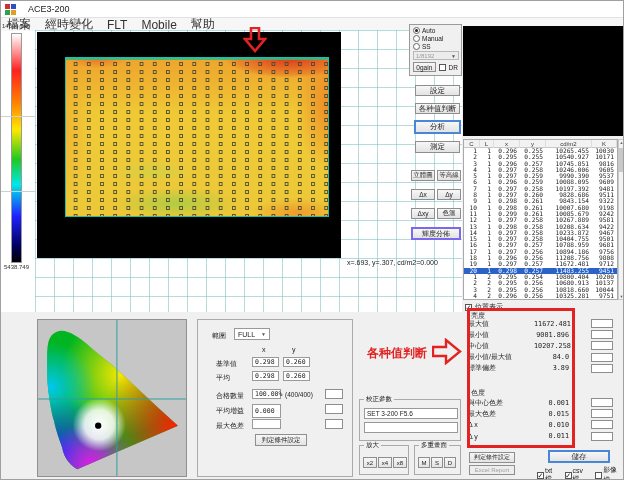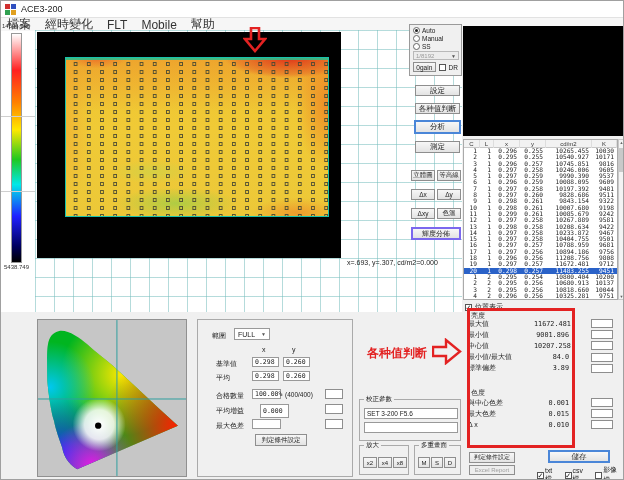--- a/index.html
+++ b/index.html
@@ -1,21 +1,21 @@
 <!DOCTYPE html>
 <html><head>
 <meta charset="utf-8">
 <style>
   html,body{margin:0;padding:0;background:#d8d8d8;font-family:"Liberation Sans",sans-serif;}
   #app{position:relative;width:624px;height:480px;background:#f0f0f0;overflow:hidden;border:1px solid #a0a0a0;box-sizing:border-box;}
   #app *{box-sizing:border-box;}
 
   
   .titlebar{position:absolute;left:0;top:0;width:624px;height:17px;background:#ffffff;border-bottom:1px solid #e2e2e2;display:flex;align-items:center;padding-left:4px;}
-  .titlebar .ttl{font-size:9px;color:#222;margin-left:5px;}
+  .titlebar .ttl{font-size:9px;color:#222;margin-left:12px;}
   .menubar{position:absolute;left:0;top:17px;width:624px;height:13px;background:#f6f6f6;display:flex;align-items:center;padding-left:6px;gap:14px;}
   .menu-item{font-size:12px;color:#333;}
 
   
   .sidebar{position:absolute;left:0;top:30px;width:34px;height:281px;background:#ffffff;}
   .cb-label{position:absolute;font-size:6px;color:#333;white-space:nowrap;}
   .gradbar{position:absolute;left:10px;top:2px;width:11px;height:230px;border:1px solid #999;
     background:linear-gradient(180deg,#ffffff 0%,#ffc8c8 4%,#ff2020 16%,#ff8000 30%,#ffe800 42%,#20c820 55%,#00e8e8 66%,#2020ff 80%,#000060 93%,#000000 100%);}
   .side-line{position:absolute;left:0;width:34px;height:1px;background:#cfcfcf;}
 
@@ -466,20 +466,25 @@
       <span class="sbox"></span>
     </div>
       <div class="srow">
       <span class="slabel">最大色差</span>
       <span class="svalue">0.015</span>
       <span class="sbox"></span>
     </div>
       <div class="srow">
       <span class="slabel">Δ x</span>
       <span class="svalue">0.010</span>
+      <span class="sbox"></span>
+    </div>
+      <div class="srow">
+      <span class="slabel">Δ y</span>
+      <span class="svalue">0.011</span>
       <span class="sbox"></span>
     </div>
     </div>
 
   <div class="red-rect"></div>
 
   <div class="btn abs btn-judge2">判定條件設定</div>
   <div class="btn abs btn-save focus-blue">儲存</div>
   <div class="btn abs btn-excel">Excel Report</div>
   <div class="save-cbs">
@@ -561,21 +566,21 @@
     <div class="rp-lab" style="left:18px;top:53px">平均</div>
     <div class="rp-box" style="left:54px;top:51px;width:27px;height:10px">0.298</div>
     <div class="rp-box" style="left:85px;top:51px;width:27px;height:10px">0.260</div>
 
     <div class="rp-lab" style="left:18px;top:71px">合格數量</div>
     <div class="rp-box" style="left:54px;top:69px;width:29px;height:10px">100.00%</div>
     <div class="rp-lab" style="left:87px;top:71px;font-size:6.5px">(400/400)</div>
     <div class="rp-sbox" style="left:127px;top:69px"></div>
 
     <div class="rp-lab" style="left:18px;top:86px">平均增益</div>
-    <div class="rp-box" style="left:62px;top:84px;width:29px;height:14px">0.000</div>
+    <div class="rp-box" style="left:54px;top:84px;width:29px;height:14px">0.000</div>
     <div class="rp-sbox" style="left:127px;top:84px"></div>
 
     <div class="rp-lab" style="left:18px;top:101px">最大色差</div>
     <div class="rp-box" style="left:54px;top:99px;width:29px;height:10px"></div>
     <div class="rp-sbox" style="left:127px;top:99px"></div>
 
     <div class="btn" style="position:absolute;left:57px;top:114px;width:52px;height:12px;font-size:6.5px">判定條件設定</div>
   </div>
 
   <div class="groupbox" style="left:358px;top:398px;width:102px;height:42px">

